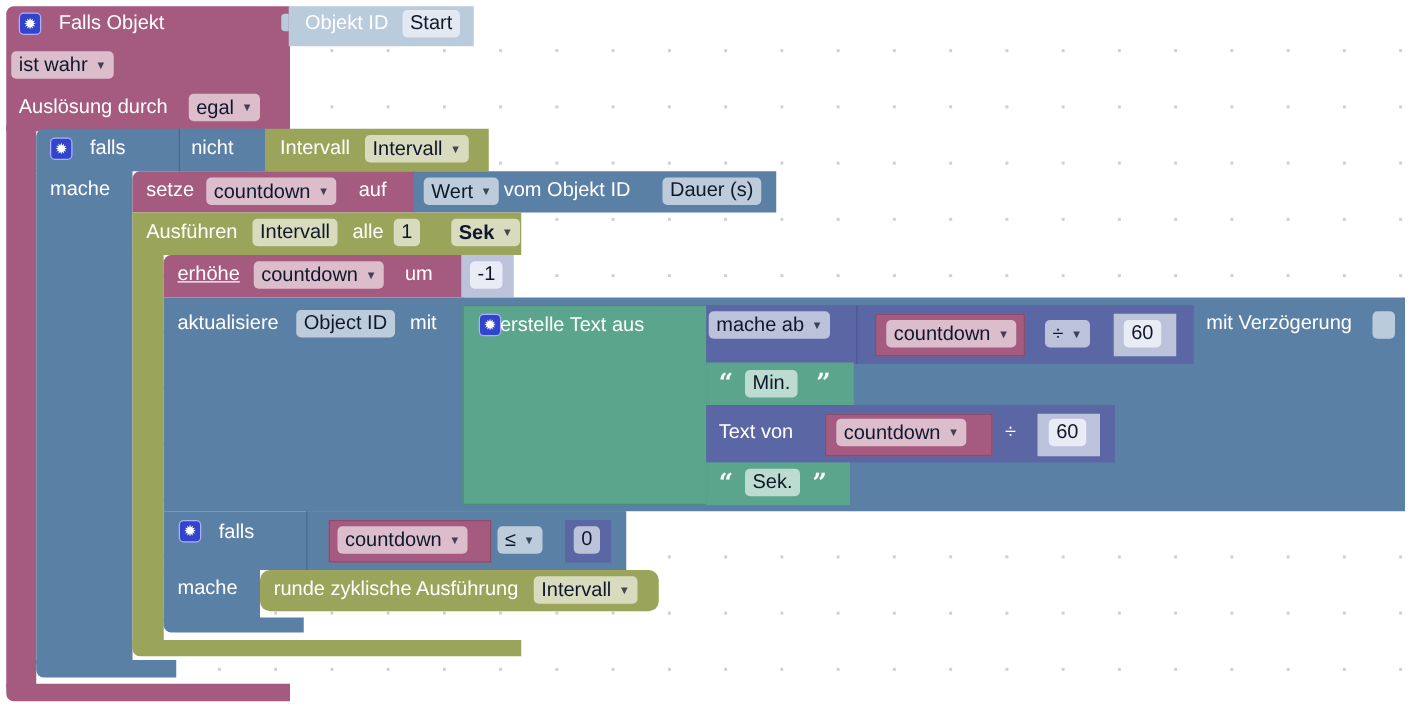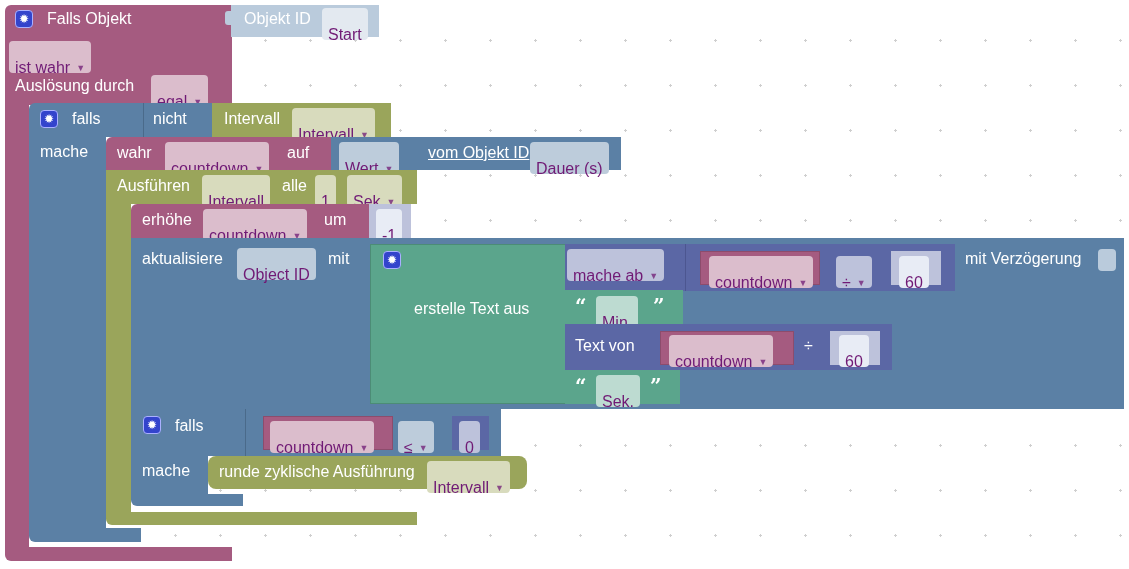--- a/index.html
+++ b/index.html
@@ -7,21 +7,21 @@
     width:1129px; height:569px; overflow:hidden; position:relative;
     background-color:#fff;
     background-image: radial-gradient(circle, #cfcfcf 1.1px, transparent 1.4px);
     background-size: 45px 45px;
     background-position: 18px 18px;
     font-family: "Liberation Sans", sans-serif;
     font-size:16px;
   }
   .blk { position:absolute; box-sizing:border-box; }
   .lbl { position:absolute; color:#fff; white-space:nowrap; line-height:20px; font-size:16px; }
-  .fld { position:absolute; box-sizing:border-box; height:22px; line-height:22px; padding:16px 6px; border-radius:4px; color:#701a75; white-space:nowrap; font-size:16px; }
+  .fld { position:absolute; box-sizing:border-box; height:22px; line-height:22px; padding:0 6px; border-radius:4px; color:#0f172a; white-space:nowrap; font-size:16px; }
   .arrow { font-size:9px; margin-left:6px; vertical-align:2px; opacity:.75; }
   .gear { position:absolute; width:18px; height:18px; background:#3344cc; border-radius:4px; border:1px solid #aab0ff; box-sizing:border-box; }
   .gear::after { content:"✹"; position:absolute; left:0; top:0; width:16px; height:16px; line-height:16px; text-align:center; color:#fff; font-size:12px; }
   .quote { position:absolute; color:#fff; font-weight:bold; font-size:20px; line-height:20px; font-family:"DejaVu Serif", serif; }
   .notch { position:absolute; width:6px; height:14px; border-radius:3px 0 0 3px; }
 
   
   .c-event { background:#a55b80; }
   .c-logic { background:#5b80a5; }
   .c-timer { background:#9aa55b; }
@@ -64,54 +64,54 @@
 <span class="gear" style="left:40px;top:110px;"></span>
 <span class="lbl" style="left:72px;top:109px;">falls</span>
 <div class="blk c-logic" style="left:143px;top:103px;width:70px;height:34px;border-left:1px solid #4a6a8a;"></div>
 <span class="lbl" style="left:153px;top:109px;">nicht</span>
 <div class="blk c-timer" style="left:212px;top:103px;width:179px;height:34px;"></div>
 <span class="lbl" style="left:224px;top:109px;">Intervall</span>
 <span class="fld f-timer" style="left:292px;top:108px;"><span>Intervall</span><span class="arrow">▼</span></span>
 <span class="lbl" style="left:40px;top:142px;">mache</span>
 
 <div class="blk c-var" style="left:106px;top:137px;width:226px;height:33px;border-radius:6px 0 0 0;"></div>
-<span class="lbl" style="left:117px;top:143px;">wahr</span>
+<span class="lbl" style="left:117px;top:143px;">setze</span>
 <span class="fld f-event" style="left:165px;top:142px;"><span>countdown</span><span class="arrow">▼</span></span>
 <span class="lbl" style="left:287px;top:143px;">auf</span>
 <div class="blk c-obj" style="left:331px;top:137px;width:290px;height:33px;"></div>
 <span class="fld f-logic" style="left:339px;top:142px;"><span>Wert</span><span class="arrow">▼</span></span>
-<span class="lbl" style="left:428px;top:143px;text-decoration:underline;">vom Objekt ID</span>
+<span class="lbl" style="left:403px;top:143px;">vom Objekt ID</span>
 <span class="fld f-logic" style="left:530px;top:142px;">Dauer (s)</span>
 
 <div class="blk c-timer" style="left:106px;top:170px;width:311px;height:34px;"></div>
 <div class="blk c-timer" style="left:106px;top:203px;width:25px;height:315px;"></div>
 <div class="blk c-timer" style="left:106px;top:512px;width:311px;height:13px;border-radius:0 0 0 6px;"></div>
 <span class="lbl" style="left:117px;top:176px;">Ausführen</span>
 <span class="fld f-timer" style="left:202px;top:175px;">Intervall</span>
 <span class="lbl" style="left:282px;top:176px;">alle</span>
 <span class="fld f-timer" style="left:315px;top:175px;">1</span>
-<span class="fld f-timer" style="left:347px;top:175px;"><span>Sek</span><span class="arrow">▼</span></span>
+<span class="fld f-timer" style="left:361px;top:175px;font-weight:bold;"><span>Sek</span><span class="arrow">▼</span></span>
 
 <div class="blk c-var" style="left:131px;top:204px;width:240px;height:34px;border-radius:6px 0 0 0;"></div>
-<span class="lbl" style="left:142px;top:210px;">erhöhe</span>
+<span class="lbl" style="left:142px;top:210px;text-decoration:underline;">erhöhe</span>
 <span class="fld f-event" style="left:203px;top:209px;"><span>countdown</span><span class="arrow">▼</span></span>
 <span class="lbl" style="left:324px;top:210px;">um</span>
 <div class="blk" style="left:369px;top:204px;width:42px;height:34px;background:#bdc2db;"></div>
 <span class="fld f-num" style="left:376px;top:209px;">-1</span>
 
 <div class="blk c-obj" style="left:131px;top:238px;width:993px;height:171px;"></div>
 <span class="lbl" style="left:142px;top:249px;">aktualisiere</span>
 <span class="fld f-logic" style="left:237px;top:248px;">Object ID</span>
 <span class="lbl" style="left:328px;top:249px;">mit</span>
 <span class="lbl" style="left:965px;top:249px;">mit Verzögerung</span>
 <span class="blk" style="left:1098px;top:249px;width:18px;height:22px;border-radius:4px;background:#bacbdc;"></span>
 
 <div class="blk c-text" style="left:370px;top:244px;width:196px;height:160px;border:1px solid #4c8c76;"></div>
 <span class="gear" style="left:383px;top:251px;"></span>
-<span class="lbl" style="left:414px;top:251px;margin-top:48px;">erstelle Text aus</span>
+<span class="lbl" style="left:400px;top:251px;">erstelle Text aus</span>
 
 <div class="blk c-math" style="left:565px;top:244px;width:390px;height:47px;"></div>
 <span class="fld f-math" style="left:567px;top:249px;"><span>mache ab</span><span class="arrow">▼</span></span>
 <div class="blk c-math" style="left:685px;top:244px;width:269px;height:47px;border-left:1px solid #4c5690;"></div>
 <div class="blk c-var" style="left:700px;top:251px;width:120px;height:34px;border:1px solid #8c4c6c;"></div>
 <span class="fld f-event" style="left:709px;top:256px;"><span>countdown</span><span class="arrow">▼</span></span>
 <span class="fld f-math" style="left:836px;top:256px;"><span>÷</span><span class="arrow">▼</span></span>
 <div class="blk" style="left:891px;top:251px;width:50px;height:34px;background:#bdc2db;"></div>
 <span class="fld f-num" style="left:899px;top:256px;">60</span>
 

